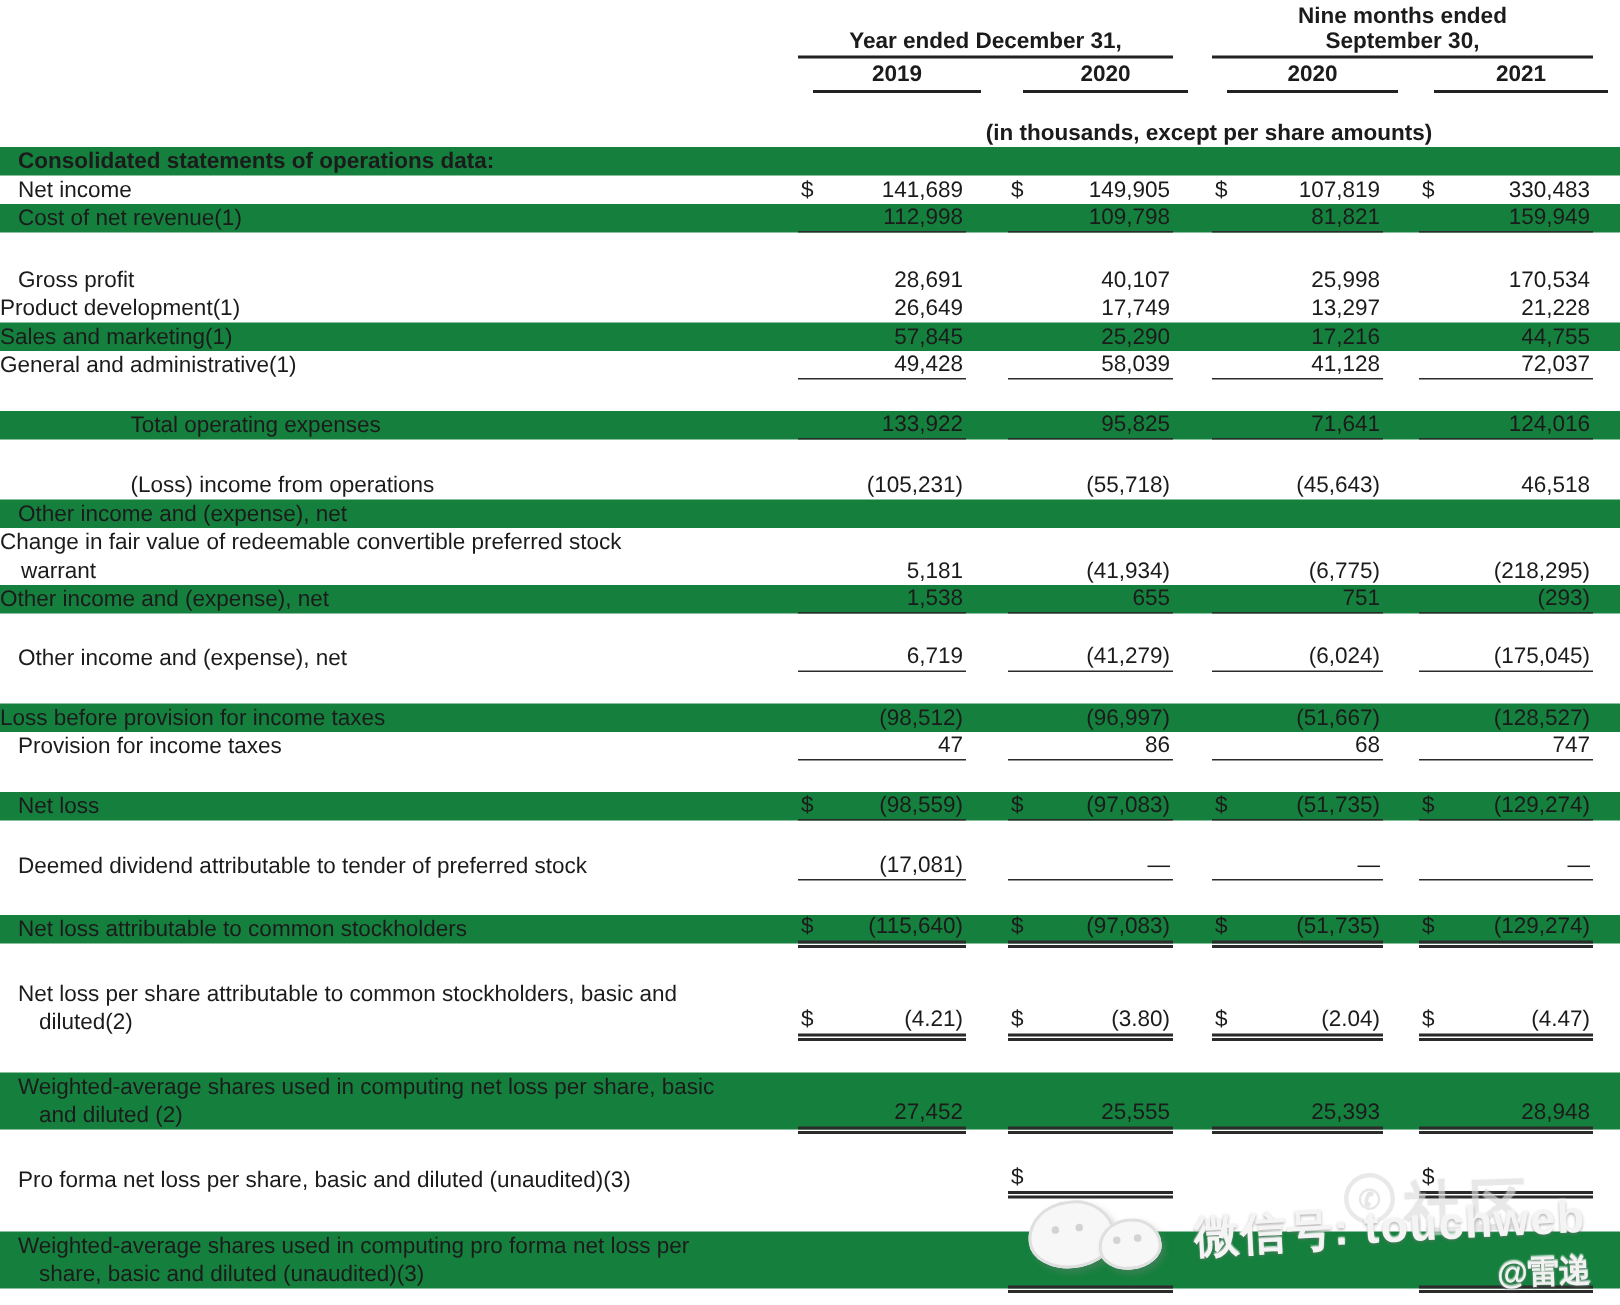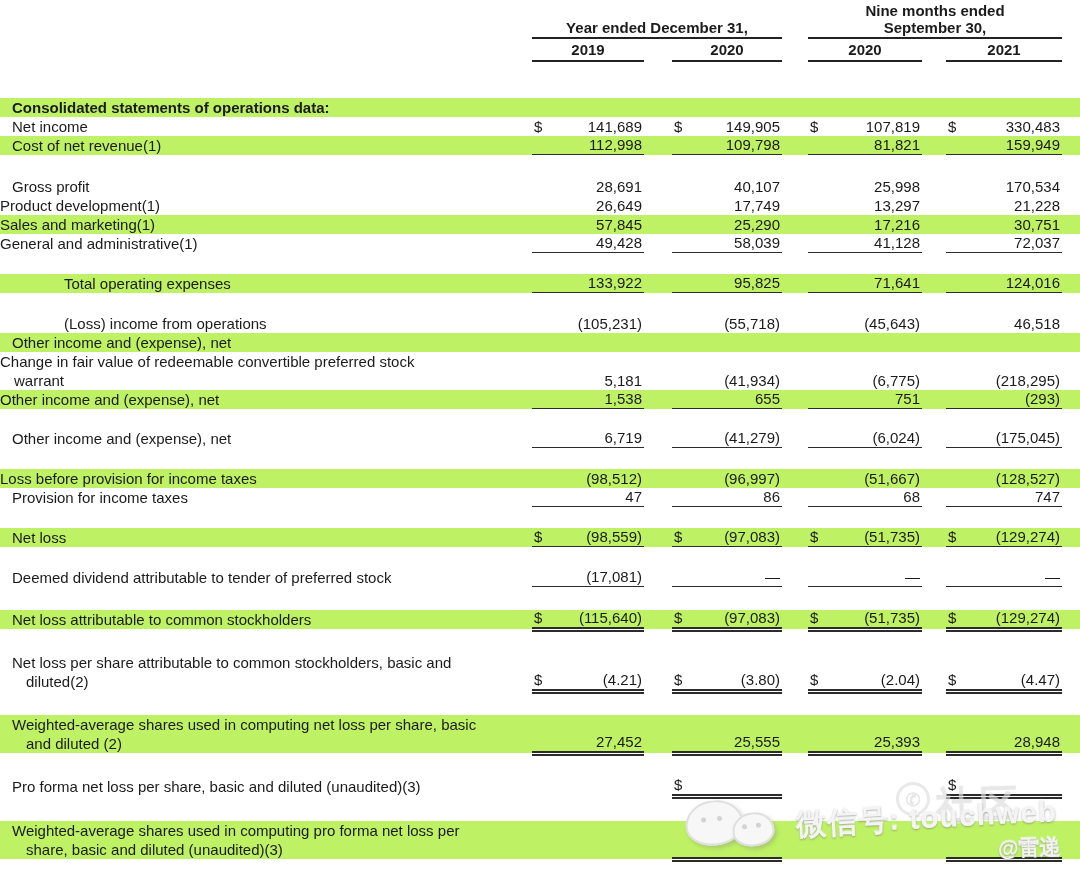--- a/index.html
+++ b/index.html
@@ -13,35 +13,35 @@
     display:grid;
     grid-template-columns:532px 112px 28px 110px 26px 114px 24px 116px 18px;
   }
   
   .hdr-groups { height:39px; }
   .ghead {
     display:flex; flex-direction:column; justify-content:flex-end; align-items:center;
     font-weight:bold; border-bottom:2px solid #222; padding-bottom:1px;
     line-height:17px; white-space:nowrap;
   }
-  .hdr-years { height:22px; margin-top:1px; }
+  .hdr-years { height:22px; margin-top:1px;margin-left:10px; }
   .ycell {
     font-weight:bold; text-align:center; border-bottom:2px solid #222;
     line-height:20px; height:22px;
   }
   .hdr-units { height:19px; margin-top:17px; }
   .units { grid-column:2/-1; text-align:center; font-weight:bold; line-height:19px; white-space:nowrap; }
   
   .row { min-height:19px; line-height:19px; }
-  .row.shaded { background:#bef264; }
+  .row.shaded { background:#15803d; }
   .lab { white-space:nowrap; overflow:hidden; }
   .lab .l2 { padding-left:14px; }
   .ind0 { padding-left:12px; }
   .ind1 { }
-  .ind2 { padding-left:64px; }
+  .ind2 { padding-left:64px;margin-left:23px; }
   .bold { font-weight:bold; }
   .cell {
     display:flex; justify-content:space-between; align-items:flex-end;
     height:19px; align-self:end; padding:0 2px;
   }
   .cell .d { text-align:left; }
   .cell .v { text-align:right; }
   .u1 { border-bottom:1.6px solid #2b2b2b; }
   .u2 { border-bottom:2px solid #2b2b2b; position:relative; }
   .u2::after {
@@ -104,20 +104,21 @@
     <div></div>
     <div class="ycell">2020</div>
     <div></div>
     <div class="ycell">2020</div>
     <div></div>
     <div class="ycell">2021</div>
     <div></div>
   </div>
   <div class="grid hdr-units">
     <div></div>
+    <div class="units">(in thousands, except per share amounts)</div>
   </div>
 </div>
 
 <div>
     <div class="grid row shaded">
       <div class="lab ind0 bold" style="grid-column: 1 / -1;">Consolidated statements of operations data:</div>
     </div>
     <div class="grid row">
       <div class="lab ind0">Net income</div>
       <div class="cell">
@@ -223,21 +224,21 @@
         <div class="v">25,290</div>
       </div>
       <div></div>
       <div class="cell">
         <div class="d"></div>
         <div class="v">17,216</div>
       </div>
       <div></div>
       <div class="cell">
         <div class="d"></div>
-        <div class="v">30,751</div>
+        <div class="v">44,755</div>
       </div>
       <div></div>
     </div>
     <div class="grid row">
       <div class="lab ind1">General and administrative(1)</div>
       <div class="cell u1">
         <div class="d"></div>
         <div class="v">49,428</div>
       </div>
       <div></div>

